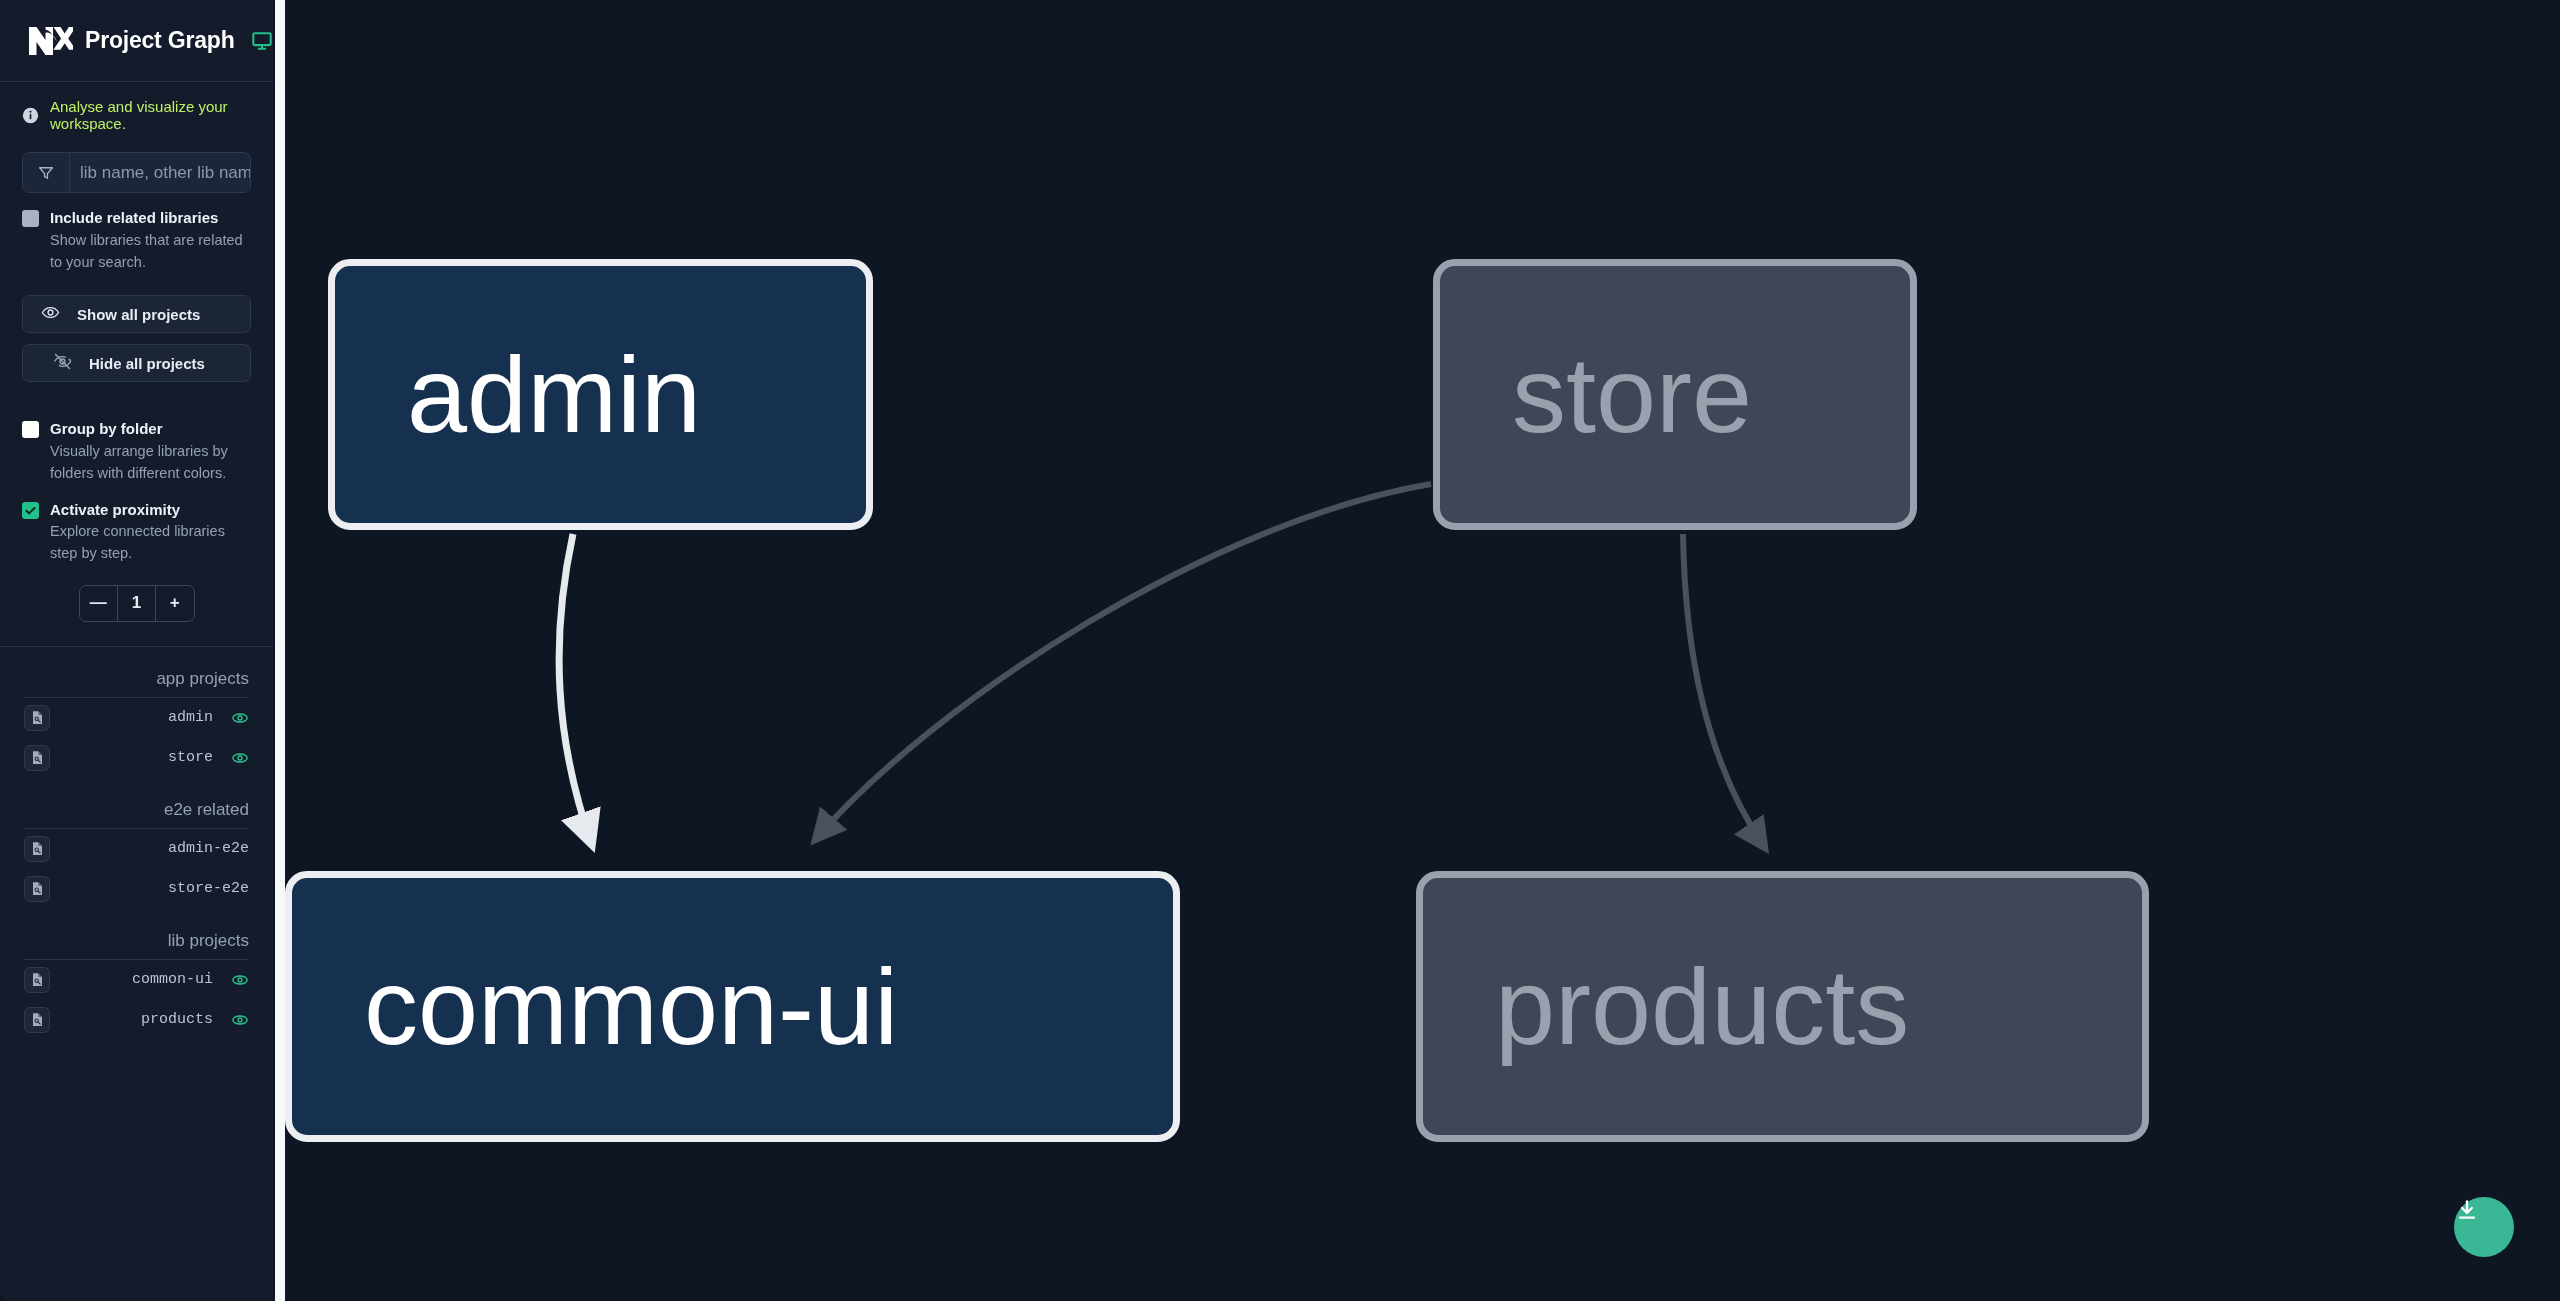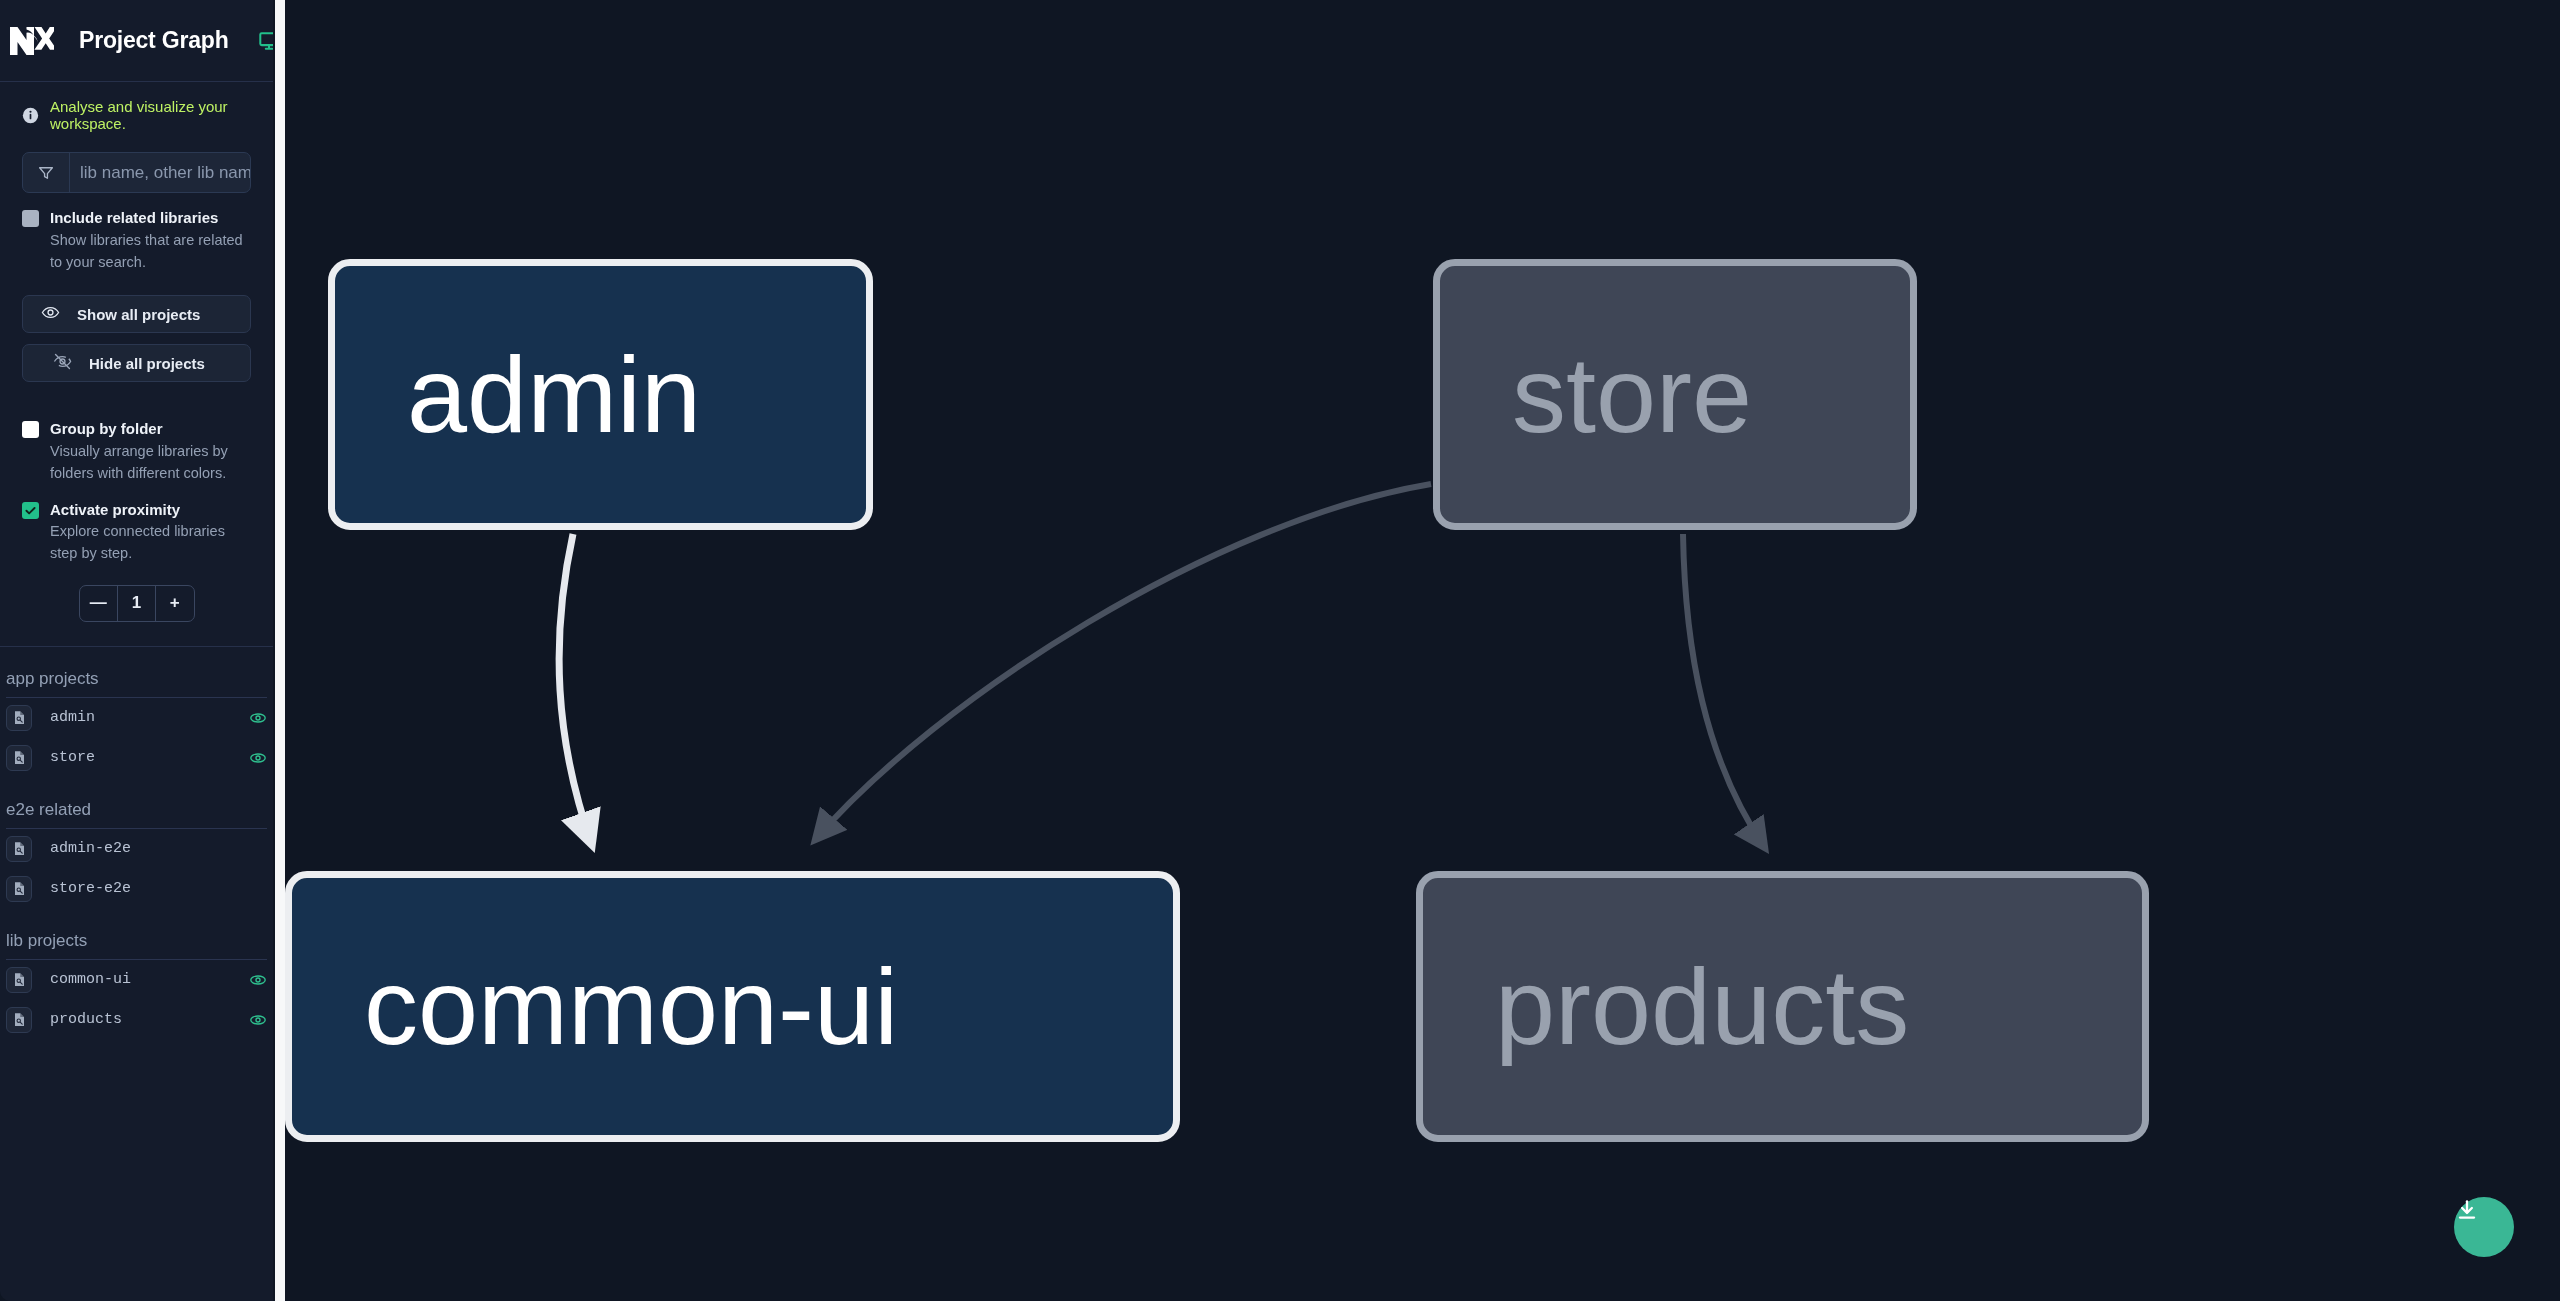--- a/index.html
+++ b/index.html
@@ -16,23 +16,22 @@
     position: absolute; left: 0; top: 0;
     width: 273px; height: 1301px;
     background: #141b2b;
     border-bottom-left-radius: 10px;
     display: flex; flex-direction: column;
     overflow: hidden;
   }
   .sb-header {
     height: 82px; flex: 0 0 82px;
     display: flex; align-items: center;
-    padding: 0 8px;
+    padding: 0 27px;
     border-bottom: 1px solid #26304a;
-    gap: 13px;
   }
   .nx-logo { width: 46px; height: 40px; margin-right: 12px; flex: 0 0 auto; }
   .sb-title {
     color: #ffffff; font-size: 23px; font-weight: bold;
     letter-spacing: -0.2px; white-space: nowrap;
   }
   .monitor-icon { margin-left: 16px; width: 22px; height: 22px; display:block; }
 
   .sb-tagline {
     display: flex; align-items: center;
@@ -105,21 +104,21 @@
   .stepper div {
     flex: 1; display: flex; align-items: center; justify-content: center;
     color: #e7ecf4; font-size: 17px; font-weight: bold;
     cursor: pointer;
   }
   .stepper div + div { border-left: 1px solid #3a4660; }
   .stepper .val { cursor: default; }
 
   .sb-divider { height: 1px; background: #26304a; margin: 24px 0 0 0; }
 
-  .group { padding: 0 6px; }
+  .group { padding: 0 24px; text-align: right; }
   .group-head {
     color: #93a0b5; font-size: 17px;
     padding: 22px 0 8px 0;
     border-bottom: 1px solid #2a3450;
   }
   .proj-row {
     display: flex; align-items: center;
     height: 40px; gap: 18px;
     cursor: pointer;
   }

